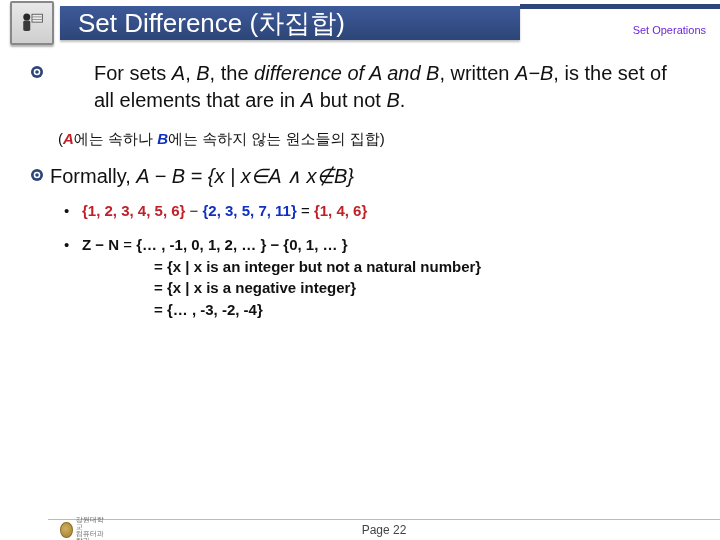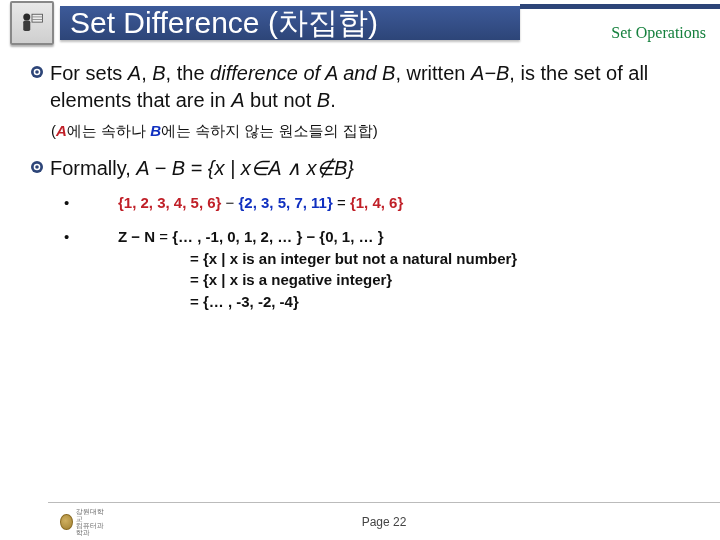--- a/index.html
+++ b/index.html
@@ -29,96 +29,96 @@
     justify-content: center;
     box-shadow: 0 2px 2px rgba(0,0,0,.3);
   }
   .header-icon svg { width: 28px; height: 28px; }
   .title-bar {
     background: linear-gradient(#3d5a99,#2d4578);
     height: 34px;
     flex: 0 0 460px;
     display: flex;
     align-items: center;
-    padding-left: 10px;
+    padding-left: 18px;
     color: #fff;
-    font-size: 30px;
+    font-size: 26px;
     font-weight: 400;
     font-family: "Comic Sans MS","Trebuchet MS",sans-serif;
     box-shadow: 0 2px 2px rgba(0,0,0,.25);
   }
   .subtitle {
     position: absolute;
     right: 14px;
     top: 24px;
-    font-size: 16px;
-    font-family: Liberation Serif, serif;
-    color: #15803d;
+    font-size: 11px;
+    font-family: Liberation Sans, sans-serif;
+    color: #6d28d9;
   }
   .header-divider {
     position: absolute;
     left: 520px;
     right: 0;
     top: 4px;
     height: 5px;
     background: #2d4578;
   }
   .content {
     padding: 14px 28px 0 30px;
   }
   .bullet-row {
     display: flex;
     align-items: flex-start;
     margin-bottom: 10px;
   }
-  .bullet-row.tight { margin-bottom: 8px; }
+  .bullet-row.tight { margin-bottom: 16px; gap: 44px; }
   .bullet {
     flex: 0 0 20px;
     margin-top: 5px;
   }
   .bullet svg { width: 14px; height: 14px; }
   .text-lg {
     font-size: 20px;
     line-height: 1.35;
     color: #111;
   }
   .text-lg i { font-style: italic; }
   .paren-note {
     font-size: 15px;
     color: #111;
-    margin-left: 21px;
+    margin-left: 28px;
     margin-bottom: 14px;
   }
   .paren-note .hlA { font-style: italic; font-weight: bold; color: #c02028; }
   .paren-note .hlB { font-style: italic; font-weight: bold; color: #1030c0; }
   .examples {
     margin-left: 34px;
     margin-top: 6px;
   }
   .ex-row {
     display: flex;
     align-items: flex-start;
     font-size: 15px;
     color: #111;
     margin-bottom: 12px;
     line-height: 1.45;
   }
   .ex-bullet {
     flex: 0 0 18px;
     font-size: 15px;
   }
-  .ex-body { flex: 1; margin-left: 36px; }
+  .ex-body { flex: 1; }
   .red { color: #c02028; font-weight: bold; }
   .blue { color: #1030c0; font-weight: bold; }
   .bold { font-weight: bold; }
   .indent-eq { padding-left: 72px; display: block; }
   .footer {
     position: absolute;
     left: 0; right: 0; bottom: 0;
-    height: 38px;
+    height: 21px;
     border-top: 1px solid #bbb;
     display: flex;
     align-items: center;
     justify-content: space-between;
     padding: 0 12px;
     font-size: 11px;
     color: #444;
     font-style: italic;
     margin-left: 48px;
   }

